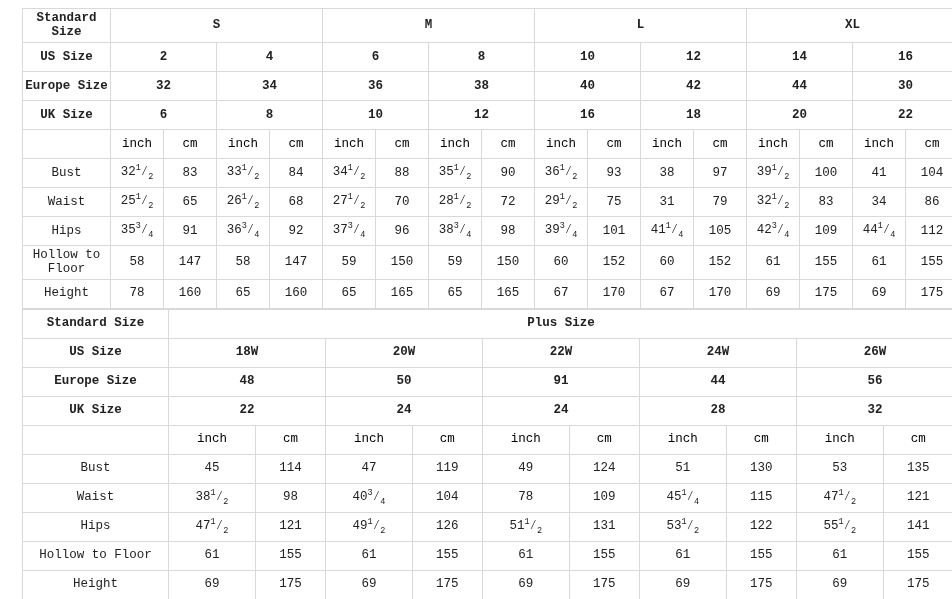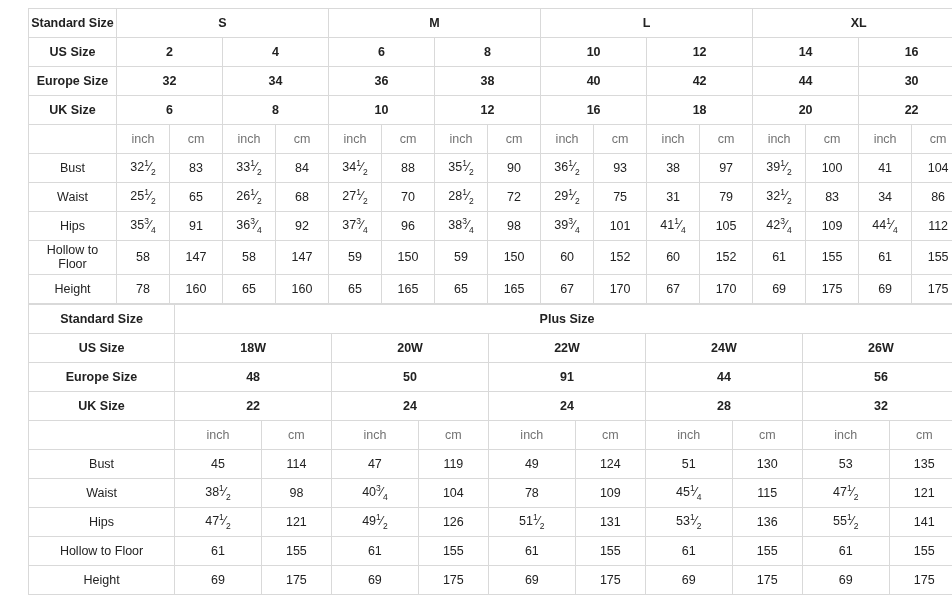--- a/index.html
+++ b/index.html
@@ -6,22 +6,23 @@
     margin: 0;
     padding: 0;
     background: #ffffff;
     font-family: "Liberation Sans", sans-serif;
   }
   .page {
     width: 952px;
     height: 599px;
     position: relative;
     box-sizing: border-box;
-    padding: 8px 28px;
-    background: #ffffff;
+    padding: 8px 22px;
+    background: #ffffff;
+    font-family: Liberation Mono, monospace;
   }
   table.sizechart {
     border-collapse: collapse;
     table-layout: fixed;
     width: 932px;
     font-size: 12.5px;
     color: #222222;
   }
   table.sizechart td {
     border: 1px solid #d9d9d9;
@@ -37,21 +38,21 @@
     font-weight: bold;
   }
   td.rowlabel {
     background: #ffffff;
     text-align: left;
     padding-left: 8px;
     font-weight: normal;
   }
   td.unit {
     background: #ffffff;
-    color: #737373;
+    color: #000000;
   }
   td.blank {
     background: #ffffff;
     border: 1px solid #d9d9d9;
   }
   .tall { height: 36px; }
   .frac {
     display: inline-block;
     white-space: nowrap;
   }
@@ -329,21 +330,21 @@
       </tr>
       <tr>
         <td class="rowlabel">Hips</td>
         <td>47<span class="frac"><sup>1</sup>⁄<sub>2</sub></span></td>
         <td>121</td>
         <td>49<span class="frac"><sup>1</sup>⁄<sub>2</sub></span></td>
         <td>126</td>
         <td>51<span class="frac"><sup>1</sup>⁄<sub>2</sub></span></td>
         <td>131</td>
         <td>53<span class="frac"><sup>1</sup>⁄<sub>2</sub></span></td>
-        <td>136</td>
+        <td>122</td>
         <td>55<span class="frac"><sup>1</sup>⁄<sub>2</sub></span></td>
         <td>141</td>
       </tr>
       <tr>
         <td class="rowlabel tall">Hollow to Floor</td>
         <td class="tall">61</td>
         <td class="tall">155</td>
         <td class="tall">61</td>
         <td class="tall">155</td>
         <td class="tall">61</td>

